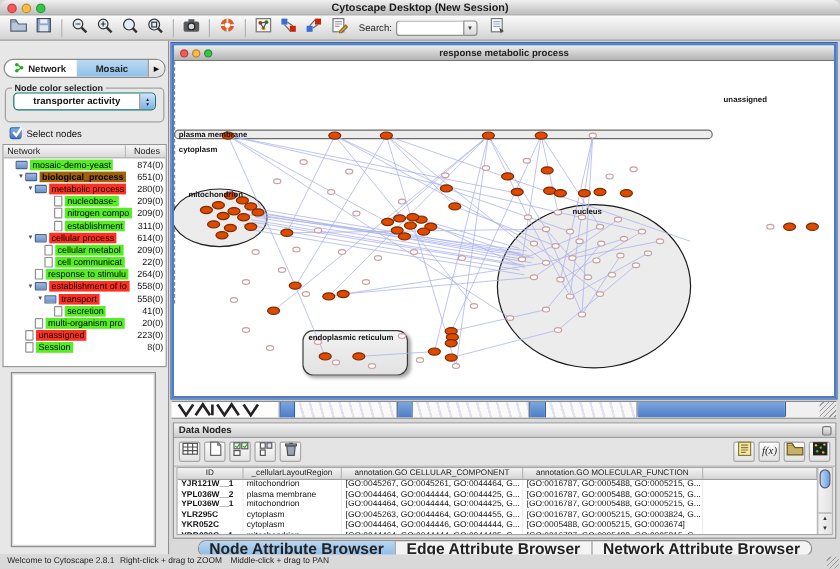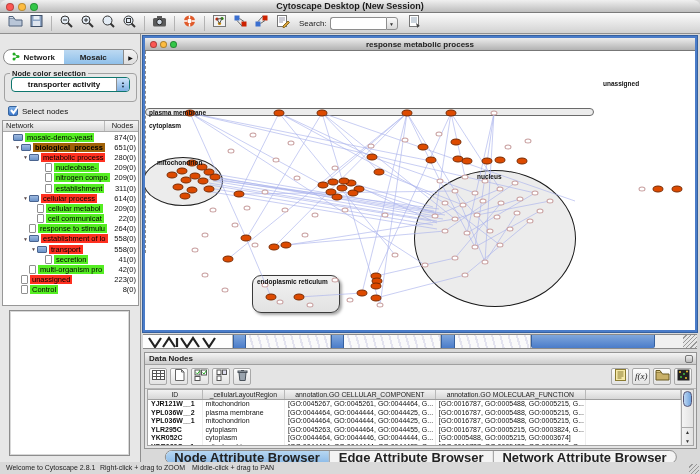--- a/index.html
+++ b/index.html
@@ -403,34 +403,34 @@
             <span class="tri"></span>
             <span class="ticon tleaf"></span>
             <span class="tlabel" style="background: rgb(85, 238, 34);">secretion</span>
             <span class="tcount">41(0)</span>
           </div>
           <div class="trow">
             <span style="width: 19px; flex: 0 0 auto;"></span>
             <span class="tri"></span>
             <span class="ticon tleaf"></span>
             <span class="tlabel" style="background: rgb(85, 238, 34);">multi-organism pro</span>
-            <span class="tcount">42(0)</span>
+            <span class="tcount">20(0)</span>
           </div>
           <div class="trow">
             <span style="width: 11px; flex: 0 0 auto;"></span>
             <span class="tri"></span>
             <span class="ticon tleaf"></span>
             <span class="tlabel" style="background: rgb(255, 48, 32);">unassigned</span>
             <span class="tcount">223(0)</span>
           </div>
           <div class="trow">
             <span style="width: 11px; flex: 0 0 auto;"></span>
             <span class="tri"></span>
             <span class="ticon tleaf"></span>
-            <span class="tlabel" style="background: rgb(85, 238, 34);">Control</span>
+            <span class="tlabel" style="background: rgb(85, 238, 34);">Session</span>
             <span class="tcount">8(0)</span>
           </div>
         </div>
     </div>
     <div class="birdseye"></div>
   </div>
 
   <div class="netarea">
     <div class="frame">
       <div class="ftitle">

